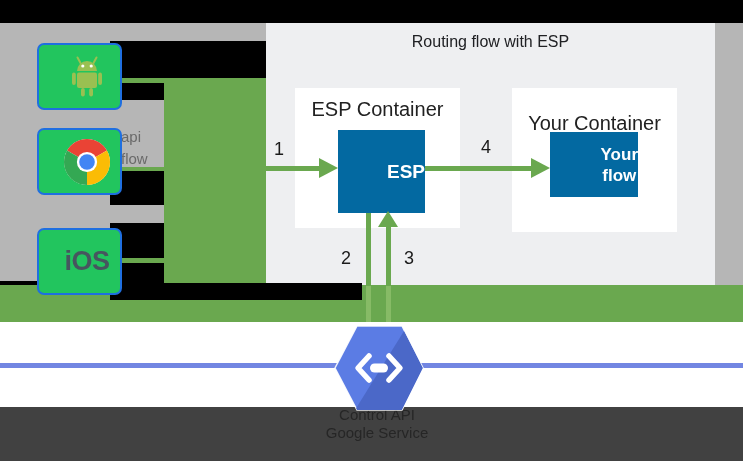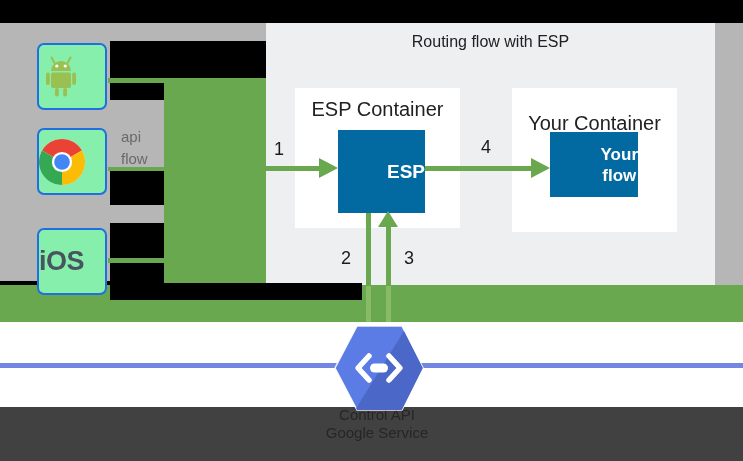--- a/index.html
+++ b/index.html
@@ -5,22 +5,22 @@
   html,body{margin:0;padding:0;background:#000;}
   #stage{position:relative;width:743px;height:461px;background:#000;overflow:hidden;
          font-family:"Liberation Sans",sans-serif;}
   .abs{position:absolute;}
   .gray{background:#b6b6b6;}
   .green{background:#6aa84f;}
   .panel{background:#eeeff1;}
   .whitebox{background:#ffffff;}
   .bluebox{background:#0369a1;color:#fff;font-weight:bold;display:flex;
            align-items:center;justify-content:flex-end;text-align:center;}
-  .appbox{background:#86efac;border:2.5px solid #1f6fe0;border-radius:7px;
-          display:flex;align-items:center;}
+  .appbox{background:#22c55e;border:2.5px solid #1f6fe0;border-radius:7px;
+          display:flex;align-items:center;justify-content:center;padding-left:15px;}
   .steplabel{color:#1b1b1b;font-size:18px;width:18px;text-align:center;line-height:20px;}
   .ctitle{color:#212121;font-size:20px;text-align:center;width:100%;}
   .hline{height:5px;background:#6aa84f;}
   .vline{width:5px;background:#6aa84f;}
   .vline-light{width:5px;background:#87bb66;}
   .arrowhead-right{width:0;height:0;border-top:10px solid transparent;
                    border-bottom:10px solid transparent;border-left:19px solid #6aa84f;}
   .arrowhead-up{width:0;height:0;border-left:10px solid transparent;
                 border-right:10px solid transparent;border-bottom:16px solid #6aa84f;}
   .apicalls{color:#6a6a6a;font-size:15px;line-height:22px;}

